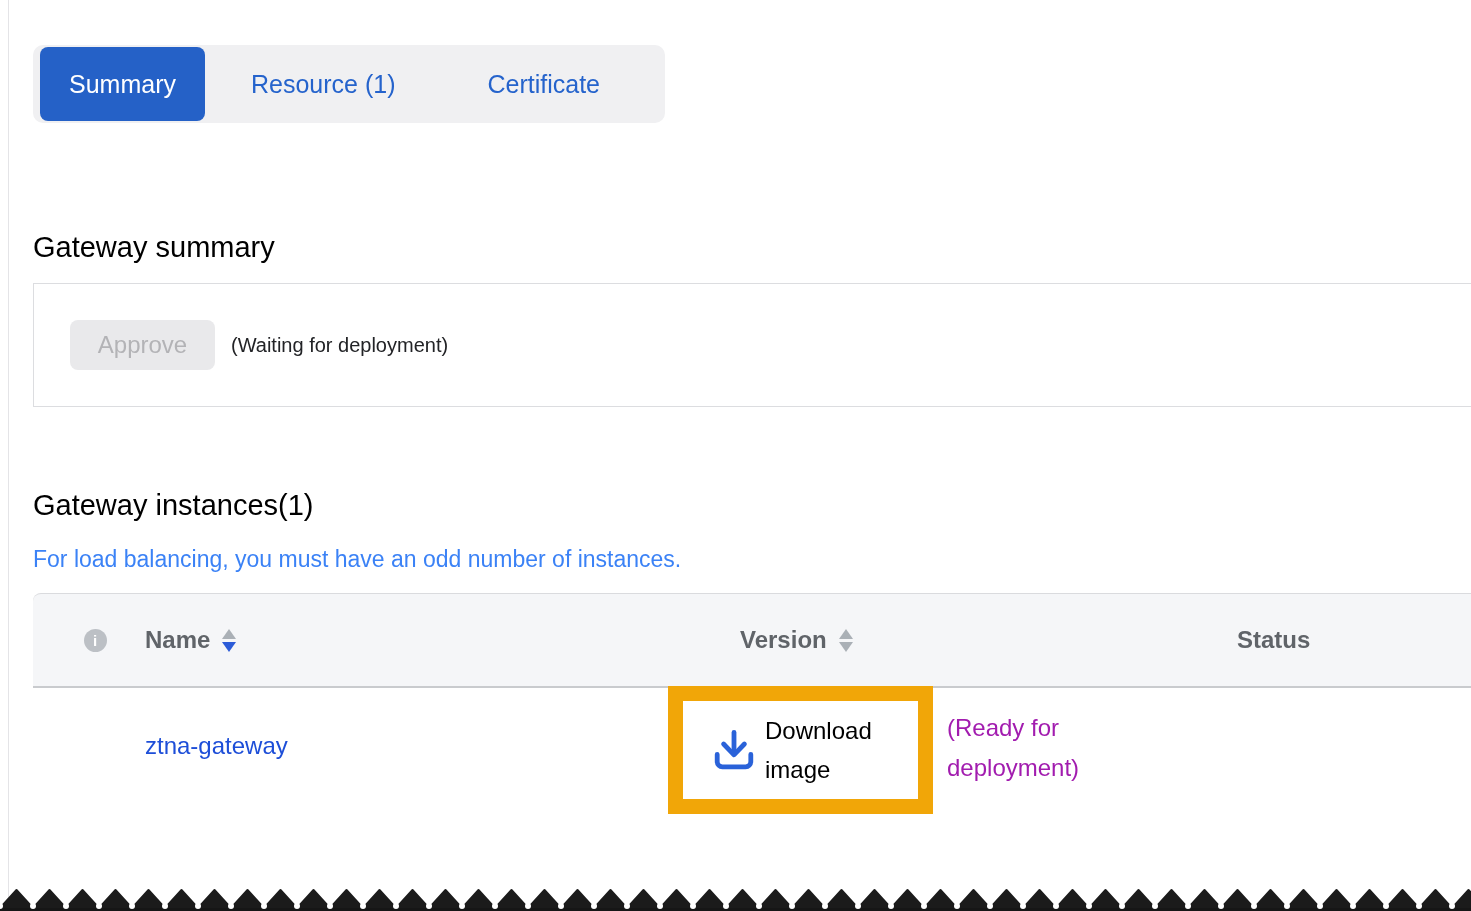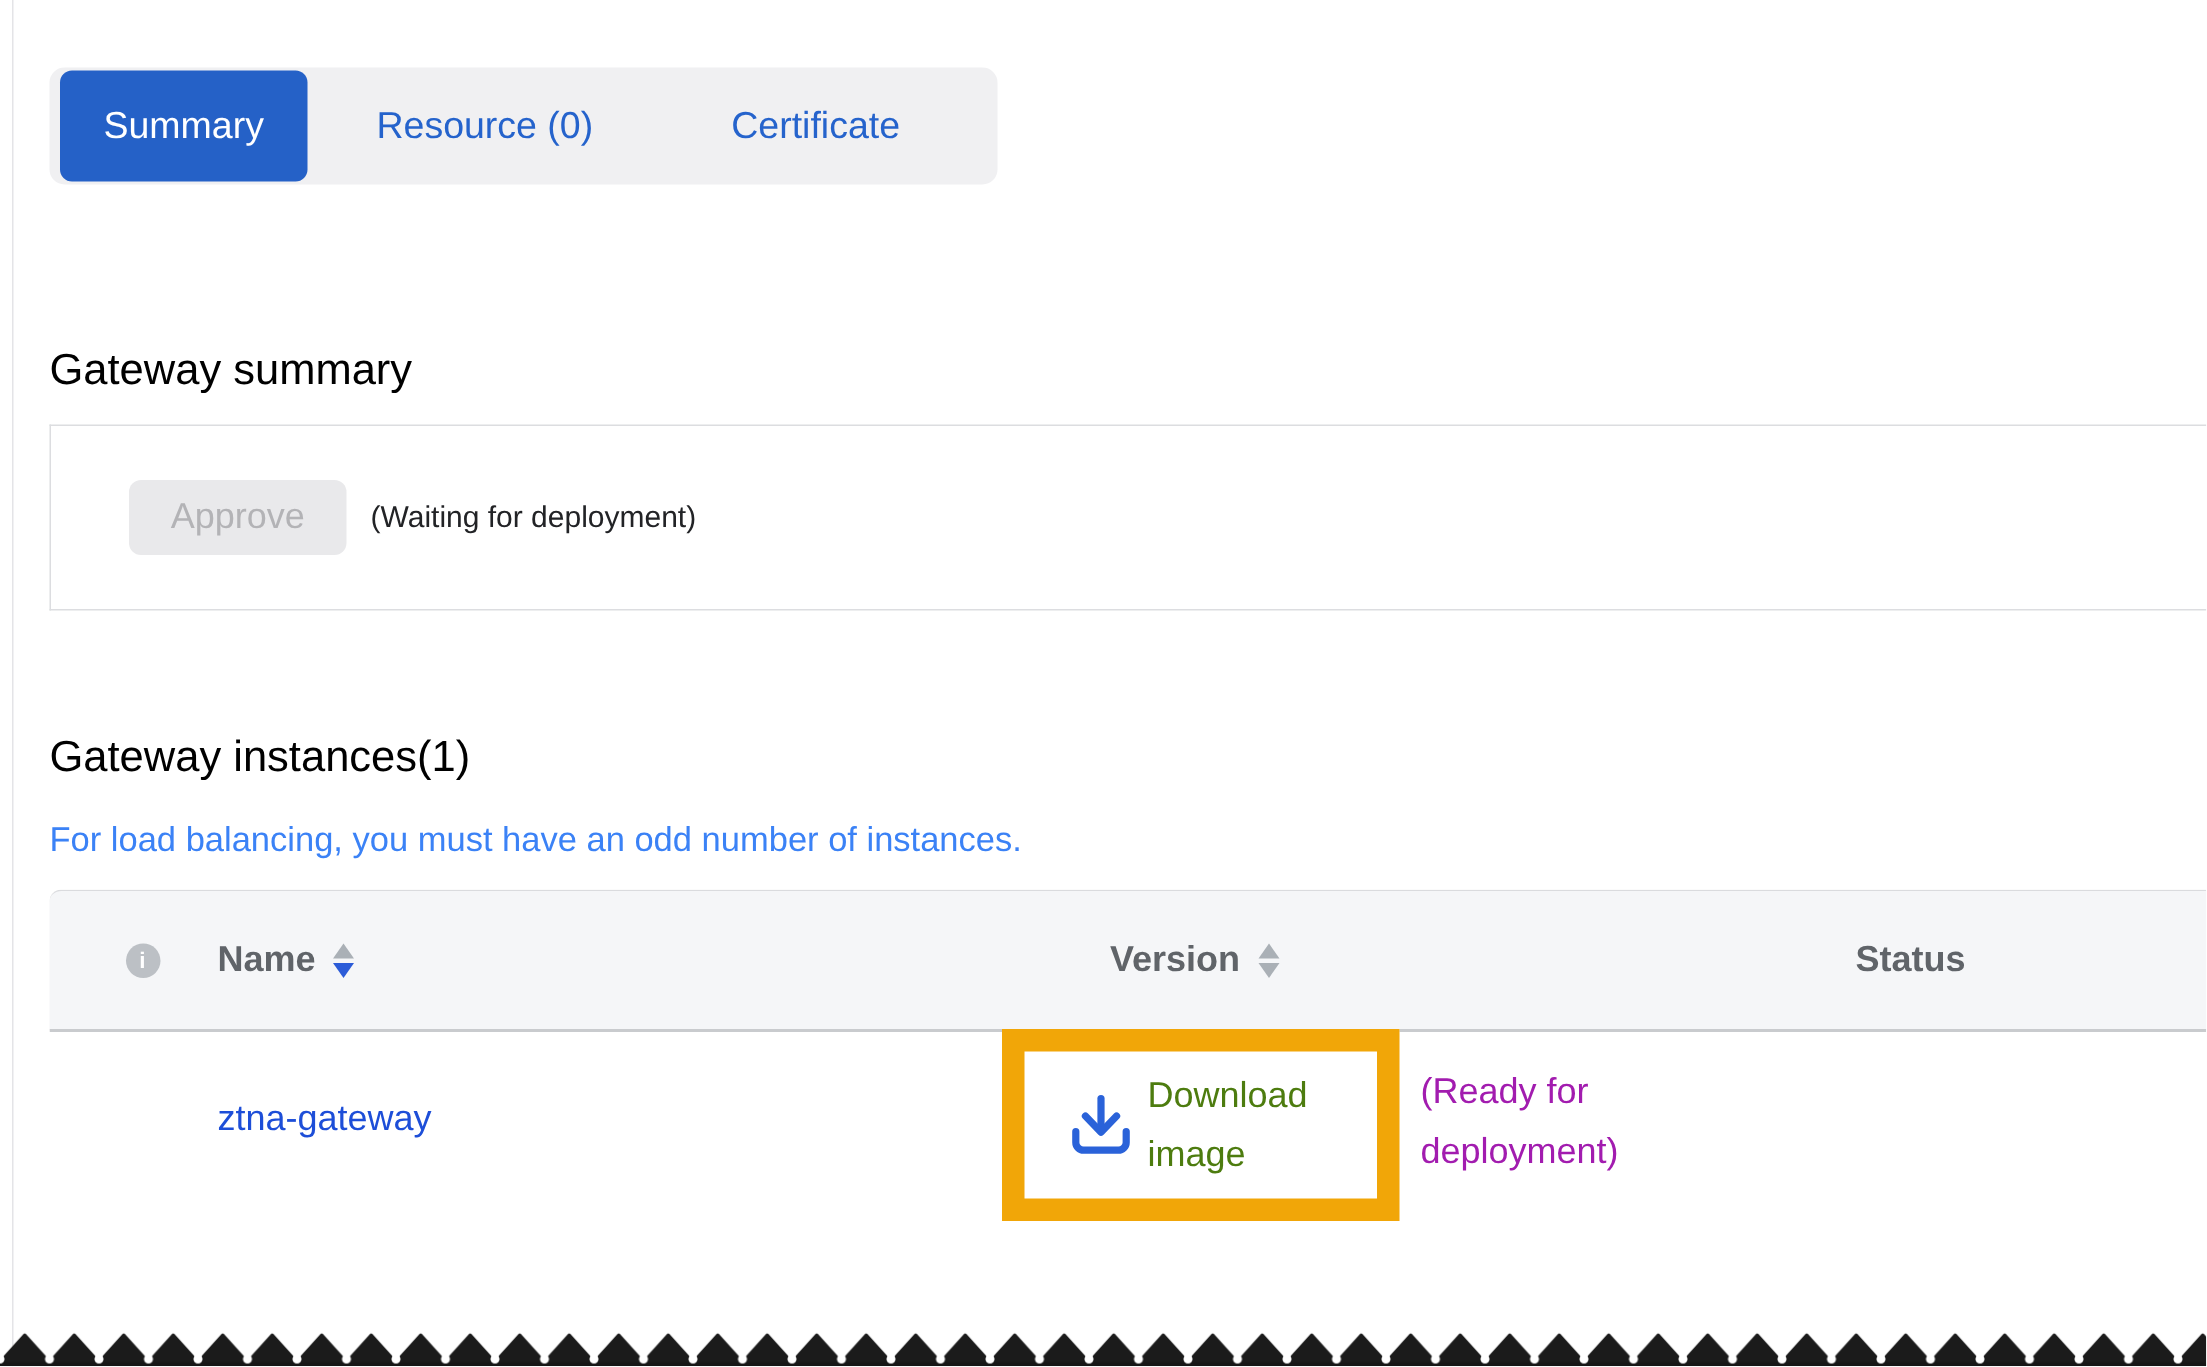--- a/index.html
+++ b/index.html
@@ -17,21 +17,21 @@
 
   
   .section-title{position:absolute;left:33px;margin:0;font-weight:400;font-size:29px;color:#000000;}
   #gs-title{top:231px;}
   #gi-title{top:489px;}
   .subtitle{position:absolute;left:33px;top:546px;margin:0;font-size:23px;color:#3b82f6;}
 
   
   .summary-box{position:absolute;left:33px;top:283px;width:1438px;height:124px;
     border:1px solid #dcdde0;border-right:none;background:#fff;
-    display:flex;align-items:center;padding-left:52px;}
+    display:flex;align-items:center;padding-left:36px;}
   .approve-btn{width:145px;height:50px;background:#e9e9eb;border:none;border-radius:8px;
     color:#b3b3b6;font-size:24px;cursor:default;}
   .waiting-note{margin-left:16px;font-size:20px;color:#222326;}
 
   
   .gi-table{position:absolute;left:33px;top:593px;width:1438px;}
   .thead{height:95px;background:#f5f6f8;border-top:1px solid #dadbde;border-bottom:2px solid #c9cbce;
     border-radius:8px 0 0 0;display:grid;grid-template-columns:112px 562px 1fr 234px;align-items:center;}
   .th{display:flex;align-items:center;gap:12px;font-size:24px;font-weight:700;color:#606469;}
   .th-icon{justify-content:center;padding-left:12px;}
@@ -42,36 +42,36 @@
   .tri-up{width:0;height:0;border-left:7px solid transparent;border-right:7px solid transparent;
     border-bottom:10px solid #aab0b6;}
   .tri-down{width:0;height:0;border-left:7px solid transparent;border-right:7px solid transparent;
     border-top:10px solid #aab0b6;}
   .tri-down.active{border-top-color:#2c5cd8;}
 
   .trow{position:relative;height:172px;background:#fff;}
   .cell-name{position:absolute;left:112px;top:44px;font-size:24px;color:#1d4ed8;}
   .highlight-box{position:absolute;left:635px;top:-2px;width:265px;height:128px;
     border:15px solid #f1a608;background:#fff;display:flex;align-items:center;justify-content:center;gap:7px;}
-  .dl-link{display:flex;align-items:center;gap:7px;color:#4d7c0f;text-decoration:none;cursor:pointer;}
+  .dl-link{display:flex;align-items:center;gap:7px;color:#000000;text-decoration:none;cursor:pointer;}
   .dl-text{font-size:24px;line-height:39px;width:126px;}
   .cell-ready{position:absolute;left:914px;top:20px;width:195px;font-size:24px;line-height:40px;color:#a21caf;}
 
   
   .torn-edge{position:absolute;left:0;bottom:0;width:100%;height:27px;}
 </style>
 </head>
 <body>
 
 <div class="screen">
   <div class="left-edge"></div>
 
   <div class="tabbar">
     <button class="tab active">Summary</button>
-    <button class="tab">Resource (0)</button>
+    <button class="tab">Resource (1)</button>
     <button class="tab">Certificate</button>
   </div>
 
   <h2 class="section-title" id="gs-title">Gateway summary</h2>
   <div class="summary-box">
     <button class="approve-btn" disabled="">Approve</button>
     <span class="waiting-note">(Waiting for deployment)</span>
   </div>
 
   <h2 class="section-title" id="gi-title">Gateway instances(1)</h2>

